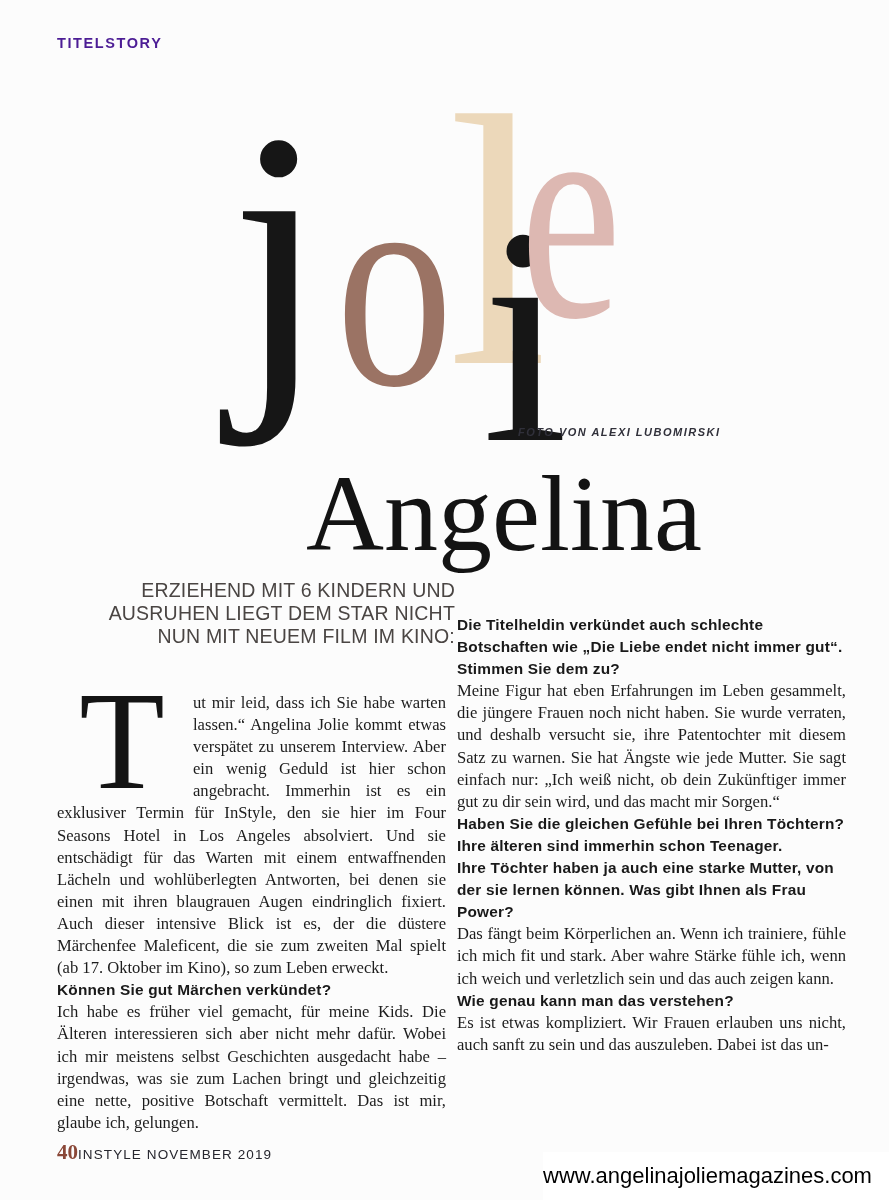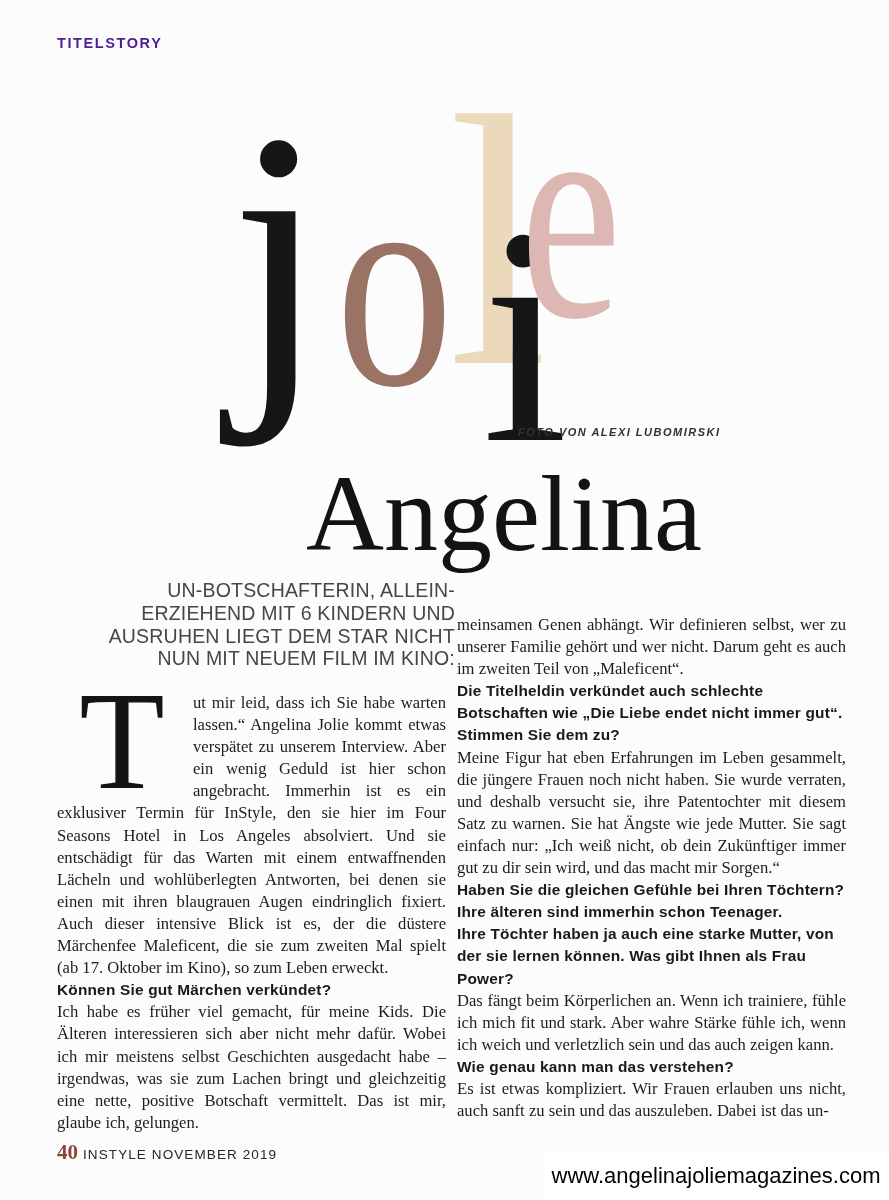--- a/index.html
+++ b/index.html
@@ -45,25 +45,25 @@
     font-family:"Liberation Serif",serif;font-size:140px;line-height:0.70;
     color:#141414;text-align:center;
   }
   .footer{position:absolute;left:57px;top:1140px;white-space:nowrap;}
   .footer .pagenum{
     font-family:"Liberation Serif",serif;font-weight:700;
     font-size:21px;color:#8a4737;vertical-align:baseline;
   }
   .footer .issue{
     font-family:"Liberation Sans",sans-serif;font-weight:500;
-    font-size:13.5px;letter-spacing:1.1px;color:#26262e;margin-left:5px;
+    font-size:13.5px;letter-spacing:1.1px;color:#26262e;
   }
   .watermark-bar{
     position:absolute;left:543px;top:1152px;width:346px;height:48px;
-    background:#ffffff;display:flex;align-items:center;justify-content:center;
+    background:#ffffff;display:flex;align-items:center;
   }
   .watermark-bar span{
     font-family:"Liberation Sans",sans-serif;font-size:22px;color:#000;
     white-space:nowrap;
   }
 </style>
 </head>
 <body>
 
 <div class="section-label">TITELSTORY</div>
@@ -74,36 +74,34 @@
   <text transform="translate(448,363)" font-size="360" fill="#ecd8ba">l</text>
   <text transform="translate(482,440)" font-size="310" fill="#161616">i</text>
   <text transform="translate(520,316) scale(0.75,1)" font-size="305" fill="#ddb8b2">e</text>
 </svg>
 
 <div class="photo-credit">FOTO VON ALEXI LUBOMIRSKI</div>
 
 <div class="headline">Angelina</div>
 
 <div class="standfirst">
-  <div>UN-BOTSCHAFTERIN, ALLEIN-</div>
   <div>ERZIEHEND MIT 6 KINDERN UND</div>
   <div>AUSRUHEN LIEGT DEM STAR NICHT</div>
   <div>NUN MIT NEUEM FILM IM KINO:</div>
 </div>
 
 <div class="col col-left">
   <p class="answer">
     <span class="dropcap">T</span><span>ut mir leid, dass ich Sie habe warten lassen.“ Angelina Jolie kommt etwas verspätet zu unserem Interview. Aber ein wenig Geduld ist hier schon angebracht. Immerhin ist es ein exklusiver Termin für InStyle, den sie hier im Four Seasons Hotel in Los Angeles absolviert. Und sie entschädigt für das Warten mit einem entwaffnenden Lächeln und wohlüberlegten Antworten, bei denen sie einen mit ihren blaugrauen Augen eindringlich fixiert. Auch dieser intensive Blick ist es, der die düstere Märchenfee Maleficent, die sie zum zweiten Mal spielt (ab 17. Oktober im Kino), so zum Leben erweckt.</span>
   </p>
   <p class="question">Können Sie gut Märchen verkündet?</p>
   <p class="answer">Ich habe es früher viel gemacht, für meine Kids. Die Älteren interessieren sich aber nicht mehr dafür. Wobei ich mir meistens selbst Geschichten ausgedacht habe – irgendwas, was sie zum Lachen bringt und gleichzeitig eine nette, positive Botschaft vermittelt. Das ist mir, glaube ich, gelungen.</p>
 </div>
 
 <div class="col col-right">
-  <p class="answer">meinsamen Genen abhängt. Wir definieren selbst, wer zu unserer Familie gehört und wer nicht. Darum geht es auch im zweiten Teil von „Maleficent“.</p>
   <p class="question">Die Titelheldin verkündet auch schlechte Botschaften wie „Die Liebe endet nicht immer gut“. Stimmen Sie dem zu?</p>
   <p class="answer">Meine Figur hat eben Erfahrungen im Leben gesammelt, die jüngere Frauen noch nicht haben. Sie wurde verraten, und deshalb versucht sie, ihre Patentochter mit diesem Satz zu warnen. Sie hat Ängste wie jede Mutter. Sie sagt einfach nur: „Ich weiß nicht, ob dein Zukünftiger immer gut zu dir sein wird, und das macht mir Sorgen.“</p>
   <p class="question">Haben Sie die gleichen Gefühle bei Ihren Töchtern? Ihre älteren sind immerhin schon Teenager.</p>
   <p class="question">Ihre Töchter haben ja auch eine starke Mutter, von der sie lernen können. Was gibt Ihnen als Frau Power?</p>
   <p class="answer">Das fängt beim Körperlichen an. Wenn ich trainiere, fühle ich mich fit und stark. Aber wahre Stärke fühle ich, wenn ich weich und verletzlich sein und das auch zeigen kann.</p>
   <p class="question">Wie genau kann man das verstehen?</p>
   <p class="answer">
     <span>Es ist etwas kompliziert. Wir Frauen erlauben uns nicht, auch sanft zu sein und das auszuleben. Dabei ist das un-</span>
     
   </p>

